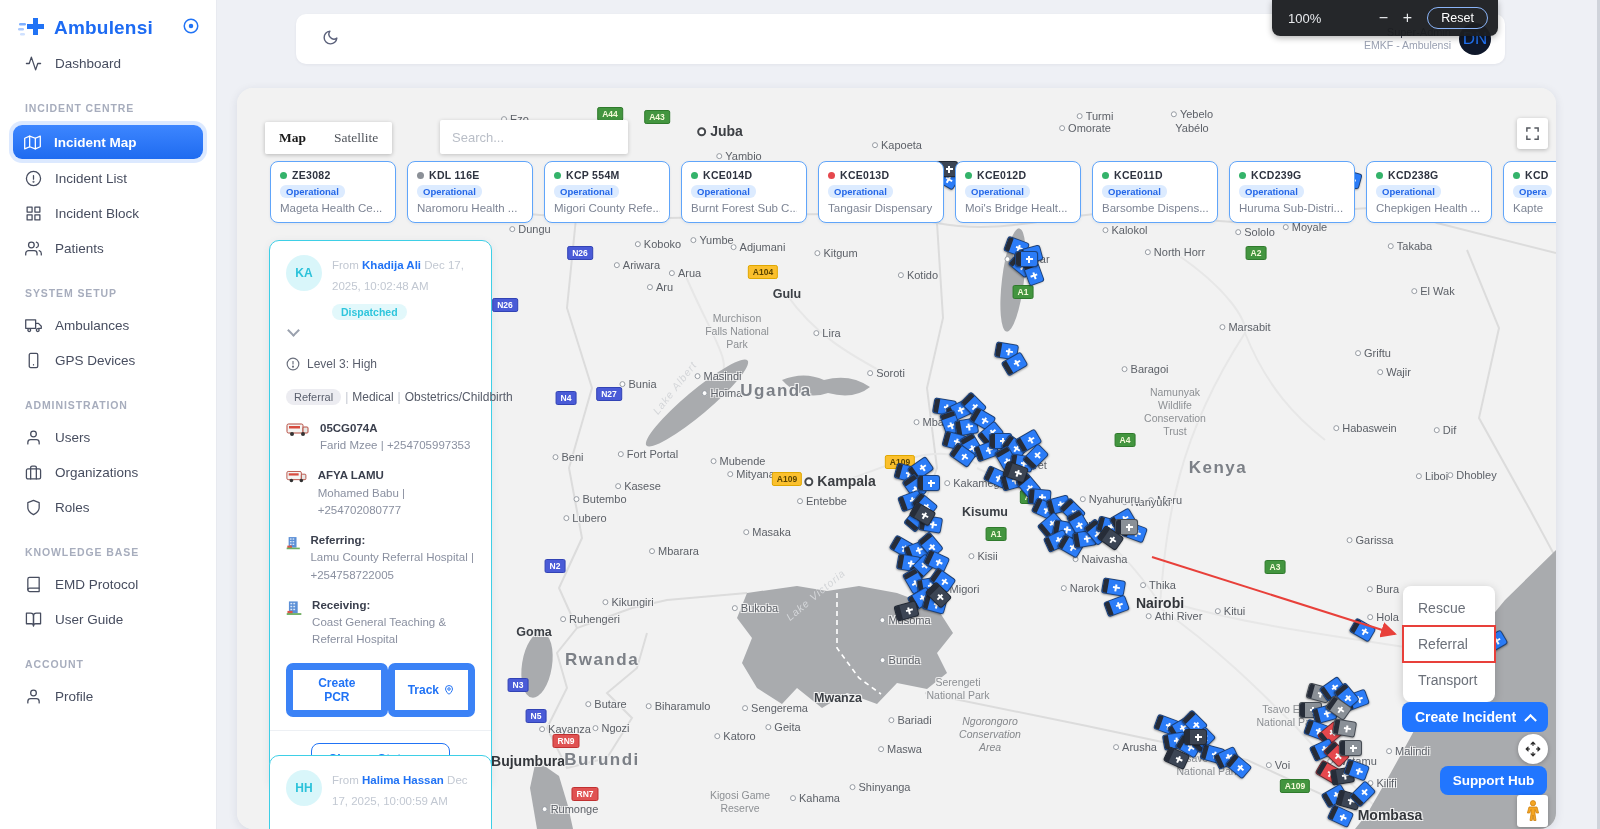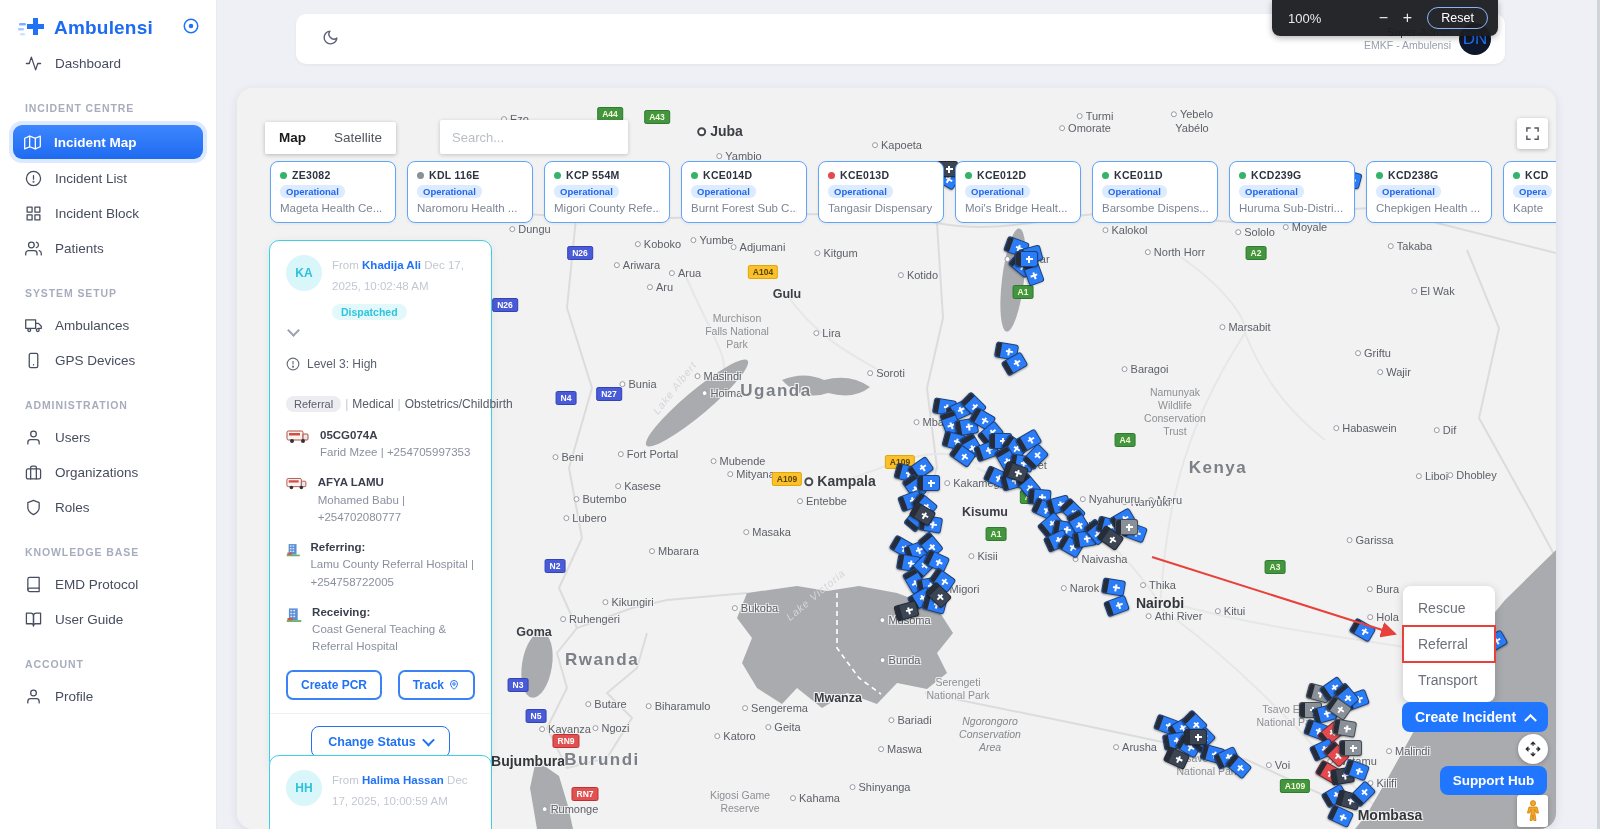--- a/index.html
+++ b/index.html
@@ -60,21 +60,21 @@
   .rbadge.r{background:#e05252;color:#fff;border:1px solid #c03030;}
 
   .marker{position:absolute;width:21px;height:14px;border-radius:3px;border:1px solid rgba(15,20,30,.55);z-index:3;
     box-shadow:0 1px 2px rgba(0,0,0,.35);display:flex;align-items:center;cursor:pointer;}
   .marker .wind{width:5px;height:100%;background:#262c38;border-radius:2px 0 0 2px;}
   .marker .cross{flex:1;height:100%;
     background:linear-gradient(#fff,#fff) center/7px 2.4px no-repeat,linear-gradient(#fff,#fff) center/2.4px 7px no-repeat;}
 
   
   .maptype{position:absolute;left:28px;top:34px;z-index:6;display:flex;box-shadow:0 1px 4px rgba(0,0,0,.25);border-radius:2px;overflow:hidden;cursor:pointer;}
-  .maptype div{background:#fff;height:32px;line-height:32px;padding:0 14px;font-size:13.5px;color:#51555c;}
+  .maptype div{background:#fff;height:32px;line-height:32px;padding:0 14px;font-size:13.5px;color:#51555c;font-family:Liberation Serif, serif;}
   .maptype .on{font-weight:bold;color:#1a1a1a;}
   .search{position:absolute;left:203px;top:32px;width:188px;height:34px;z-index:6;border:none;border-radius:2px;
     box-shadow:0 1px 4px rgba(0,0,0,.2);padding:0 12px;font-size:13px;color:#333;font-family:inherit;box-sizing:border-box;}
   .search::placeholder{color:#b9bec7;}
   .fullscreen{position:absolute;left:1280px;top:30px;width:31px;height:31px;background:#fff;border-radius:3px;z-index:6;
     box-shadow:0 1px 4px rgba(0,0,0,.25);display:flex;align-items:center;justify-content:center;cursor:pointer;color:#565a60;}
 
   
   .cards{position:absolute;left:0;top:73px;height:62px;width:100%;z-index:6;}
   .fcard{position:absolute;top:0;width:126px;height:62px;background:#fff;border:1px solid #60a5fa;border-radius:8px;
@@ -90,28 +90,28 @@
     z-index:7;box-sizing:border-box;padding:14px 16px 12px 16px;box-shadow:0 2px 8px rgba(30,60,120,.08);}
   .ihead{display:flex;gap:10px;}
   .iav{width:36px;height:36px;border-radius:50%;background:#d9f6fa;color:#2bc2da;font-size:12px;font-weight:bold;
     display:flex;align-items:center;justify-content:center;flex:0 0 auto;}
   .ihead-text{font-size:11.5px;line-height:1.85;color:#c2c8d2;width:150px;}
   .ihead-text .rep{color:#2173f5;font-weight:bold;}
   .ibadge{display:inline-block;margin:6px 0 2px 46px;font-size:10.5px;font-weight:bold;color:#2ec5dc;background:#e2f8fb;
     border-radius:9px;padding:2px 9px;}
   .chev{display:inline-block;width:7px;height:7px;border-left:2px solid #9aa1ae;border-bottom:2px solid #9aa1ae;transform:rotate(-45deg);margin:4px 0 2px 3px;cursor:pointer;}
   .sev{display:flex;align-items:center;gap:7px;margin-top:16px;font-size:12px;color:#5a5f6d;}
-  .tags{margin-top:23px;font-size:12px;color:#565b68;line-height:1.7;}
+  .tags{margin-top:16px;font-size:12px;color:#565b68;line-height:1.7;}
   .tagpill{background:#ececf1;border-radius:9px;padding:2px 8px;font-size:11px;color:#5a5f6d;}
   .tagsep{color:#c3c8d1;margin:0 4px;}
   .arow{display:flex;gap:10px;margin-top:13px;}
   .arow .txt{font-size:11.5px;color:#8a90a0;line-height:1.5;}
   .arow .txt b{display:block;color:#3a3f4d;font-size:11.5px;}
   .btnrow{display:flex;justify-content:space-between;margin-top:14px;}
-  .obtn{border:2px solid #3b82f6;color:#2173f5;font-weight:bold;font-size:12px;border-radius:7px;padding:6px 13px;background:#fff;cursor:pointer;display:flex;align-items:center;gap:4px;font-family:inherit;}
+  .obtn{border:7px solid #3b82f6;color:#2173f5;font-weight:bold;font-size:12px;border-radius:7px;padding:6px 13px;background:#fff;cursor:pointer;display:flex;align-items:center;gap:4px;font-family:inherit;}
   .idivider{height:1px;background:#edf0f4;margin:13px -16px 12px -16px;}
   .cstatus{display:flex;justify-content:center;}
   .cs-btn{border:1px solid #2173f5;color:#2173f5;font-weight:bold;font-size:12.5px;border-radius:8px;padding:8px 16px;background:#fff;cursor:pointer;display:flex;align-items:center;gap:8px;font-family:inherit;}
   .cs-btn .dchev{width:7px;height:7px;border-left:2px solid #2173f5;border-bottom:2px solid #2173f5;transform:rotate(-45deg) translate(1px,-1px);}
   .ipanel2{position:absolute;left:32px;top:667px;width:223px;height:90px;background:#fff;border:1px solid #3ecfe6;border-radius:10px;
     z-index:7;box-sizing:border-box;padding:14px 16px;}
 
   
   .ctx{position:absolute;left:1166px;top:498px;width:92px;background:#fff;border-radius:8px;z-index:8;
     box-shadow:0 2px 10px rgba(0,0,0,.18);padding:4px 0;}

